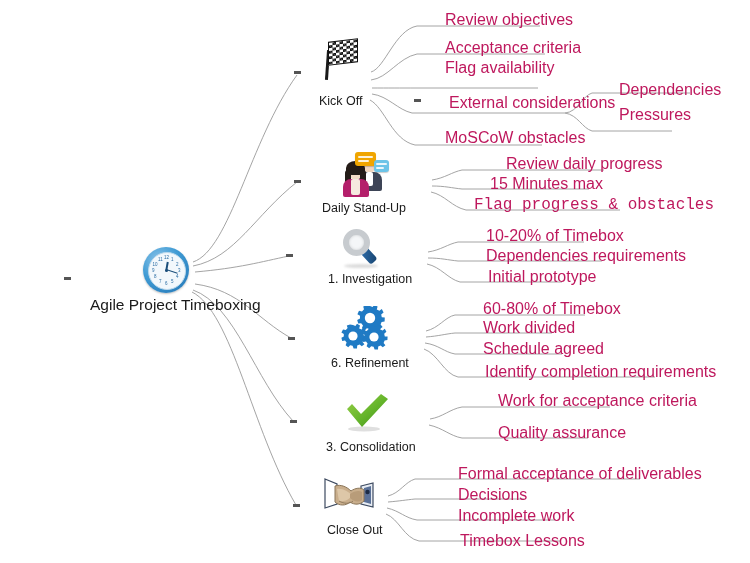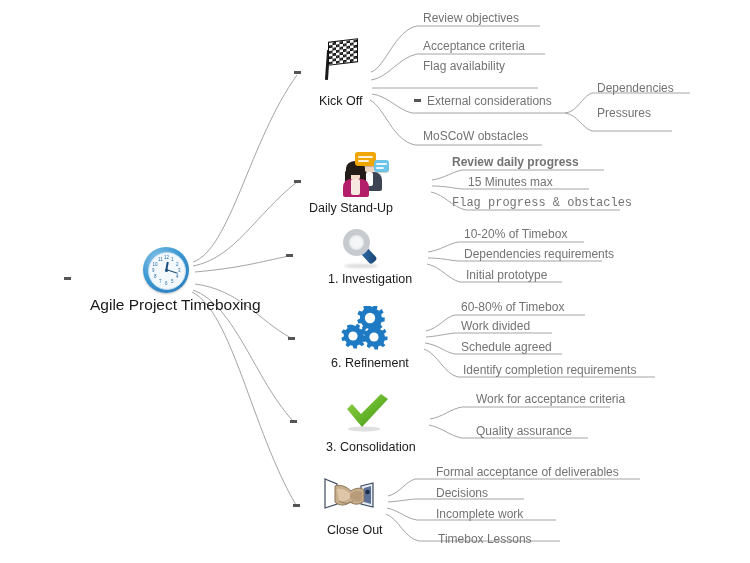--- a/index.html
+++ b/index.html
@@ -36,23 +36,24 @@
   }
   .branch-label {
     position: absolute;
     font-size: 12.5px;
     color: #1a1a1a;
     white-space: nowrap;
     text-align: center;
   }
   .leaf-label {
     position: absolute;
-    font-size: 12px;
-    color: #737373;
+    font-size: 16px;
+    color: #be185d;
     white-space: nowrap;
+    margin-left: 22px;
   }
   
   .dash {
     position: absolute;
     width: 7px;
     height: 2.5px;
     background: #555555;
   }
   
   .icon {
@@ -330,23 +331,23 @@
     <div class="bubble" style="left:18px; top:0px; width:21px; height:14px; background:#f0a500; box-shadow:0 1px 1px rgba(0,0,0,0.2);">
       <div class="bubble-line" style="left:3px; top:4px; width:15px;"></div>
       <div class="bubble-line" style="left:3px; top:8px; width:11px;"></div>
     </div>
     <div class="bubble" style="left:37px; top:8px; width:15px; height:12px; background:#6cc4e8; box-shadow:0 1px 1px rgba(0,0,0,0.2);">
       <div class="bubble-line" style="left:2px; top:3px; width:11px;"></div>
       <div class="bubble-line" style="left:2px; top:7px; width:8px;"></div>
     </div>
   </div>
 
-  <div class="branch-label" style="left:309px; top:201px;">Daily Stand-Up</div>
-
-  <div class="leaf-label" style="left:452px; top:155px;font-weight:bold;">Review daily progress</div>
+  <div class="branch-label" style="left:322px; top:201px;">Daily Stand-Up</div>
+
+  <div class="leaf-label" style="left:484px; top:155px;">Review daily progress</div>
   <div class="leaf-label" style="left:468px; top:175px;">15 Minutes max</div>
   <div class="leaf-label" style="left:452px; top:196px;font-family:Liberation Mono, monospace;">Flag progress &amp; obstacles</div>
 
   <div class="dash" style="left:286px; top:254px;"></div>
 
   <div class="icon" style="left:341px; top:228px; width:48px; height:44px;">
     <div class="mag-handle" style="left:23px; top:19px;"></div>
     <div class="mag-ring" style="left:2px; top:1px;"></div>
     <div class="shadow-ellipse" style="left:3px; top:36px; width:34px; height:4px;"></div>
   </div>

